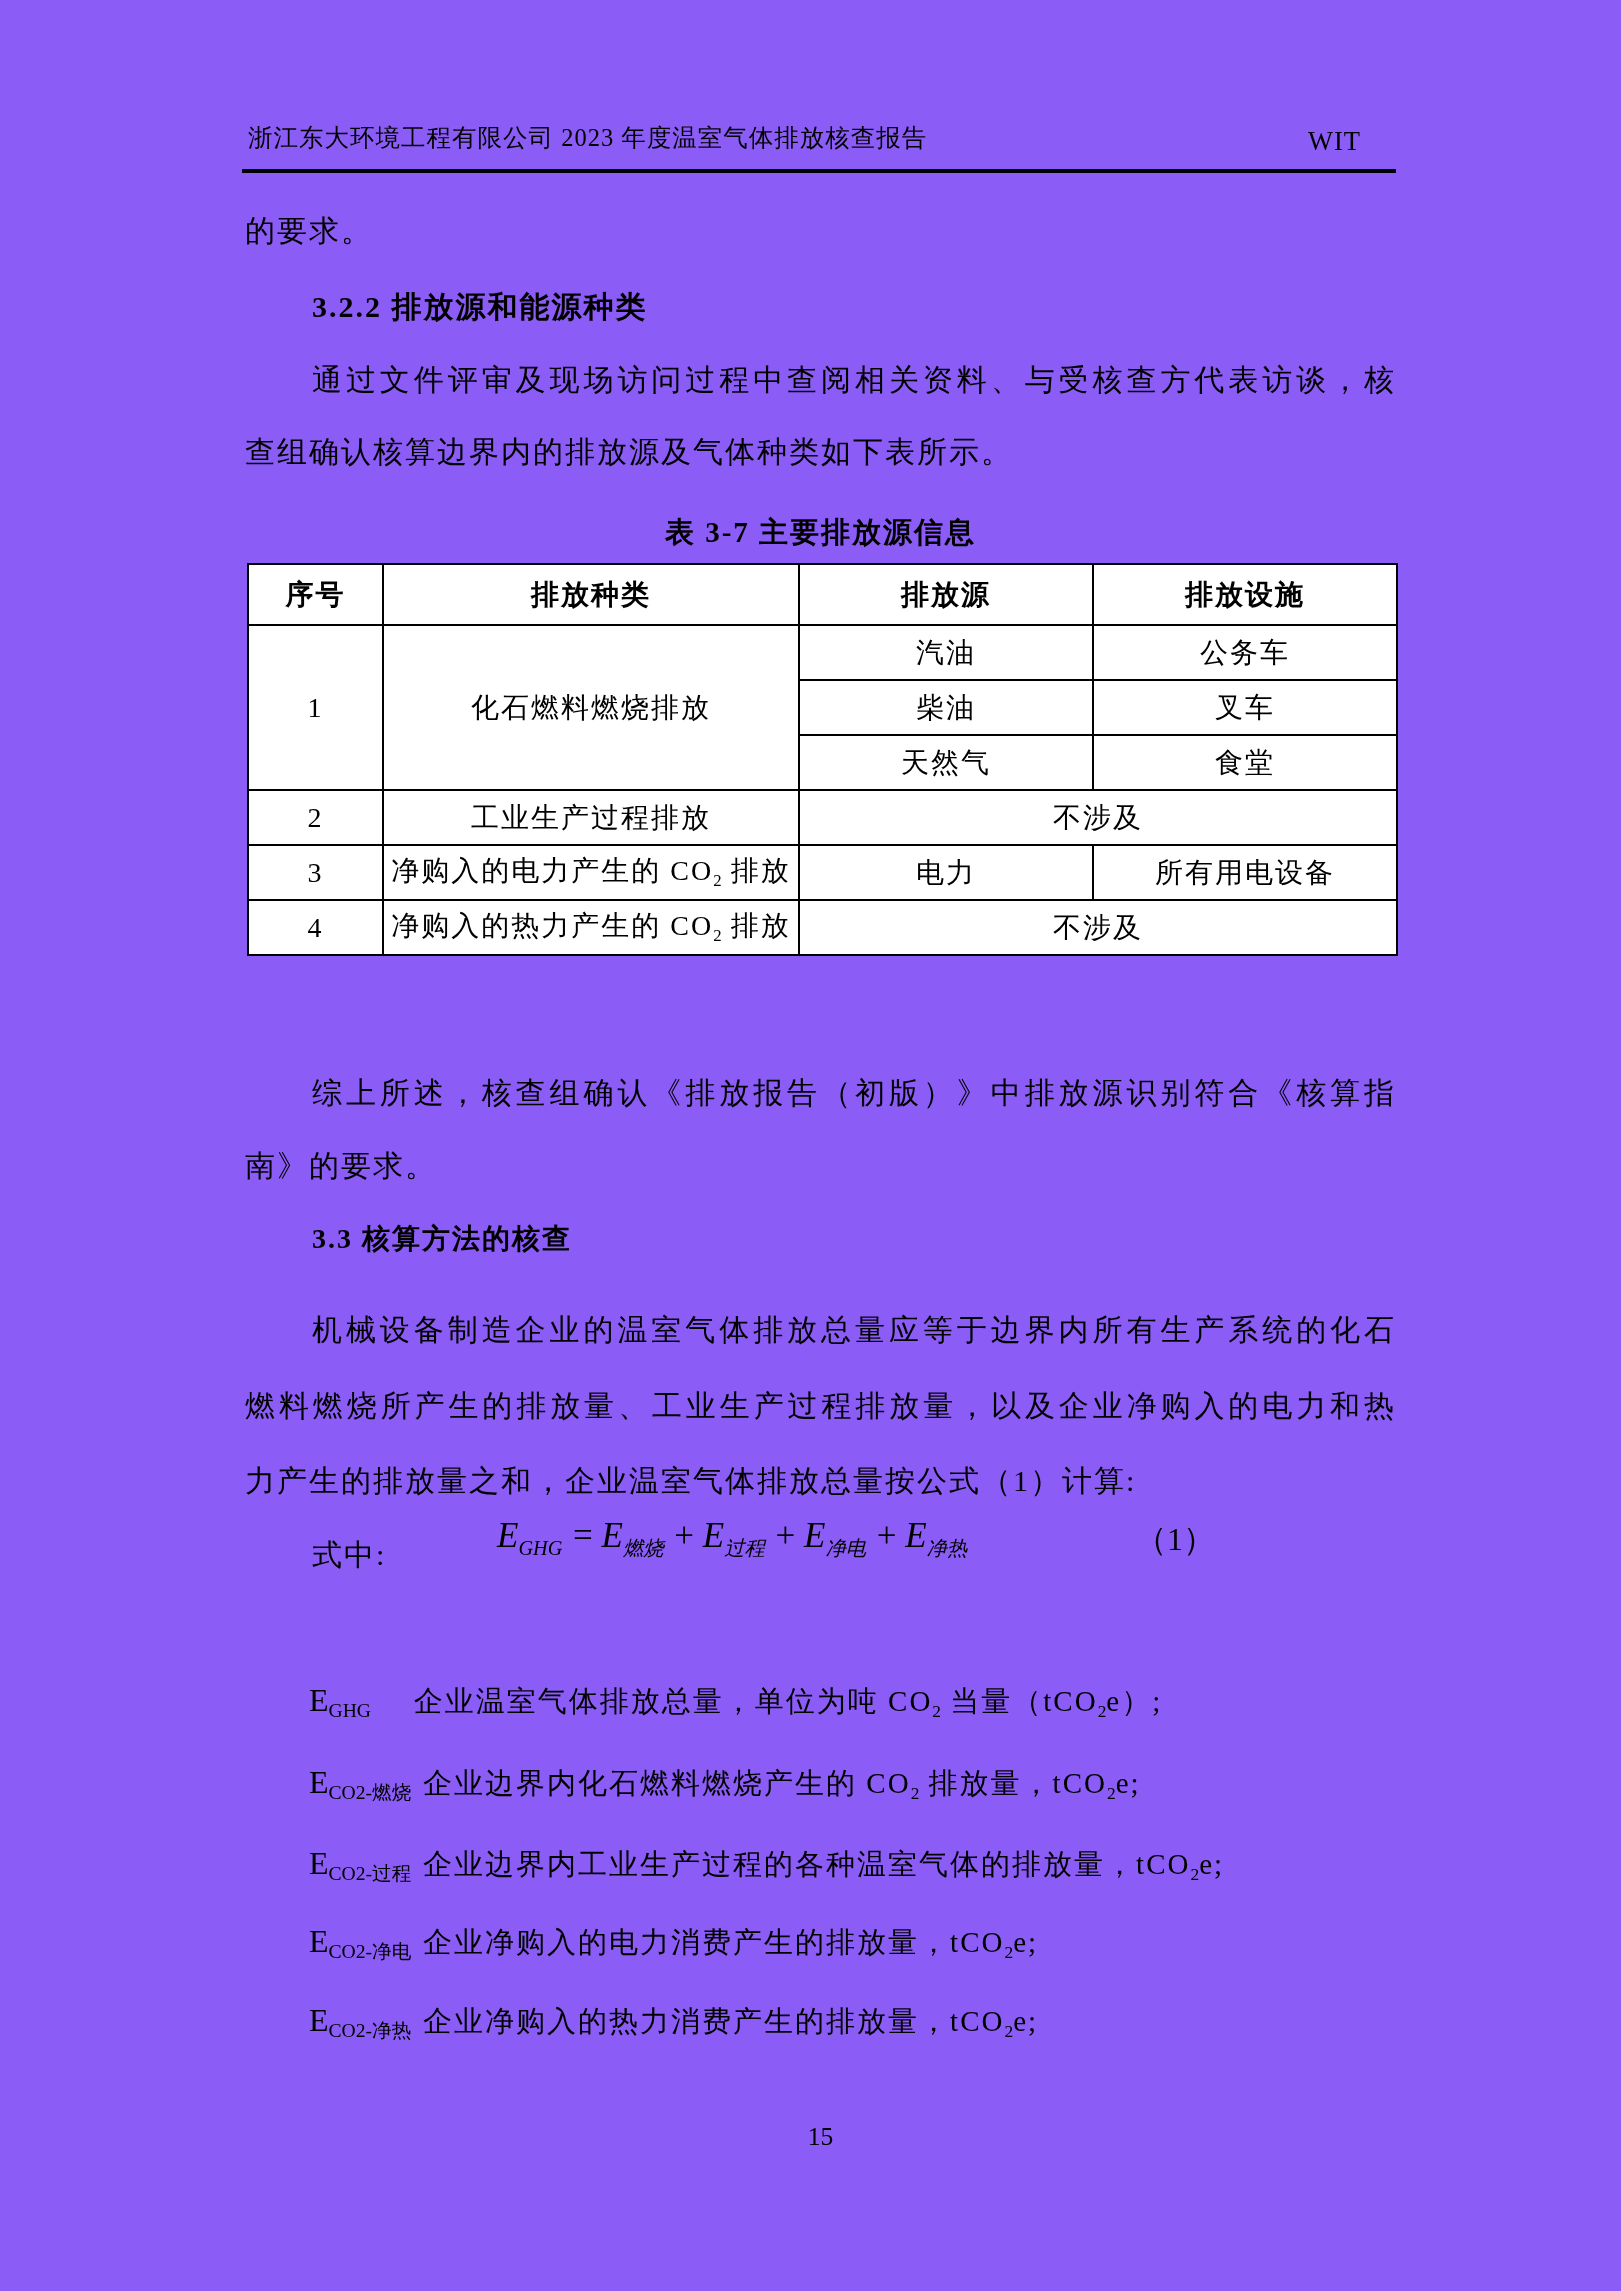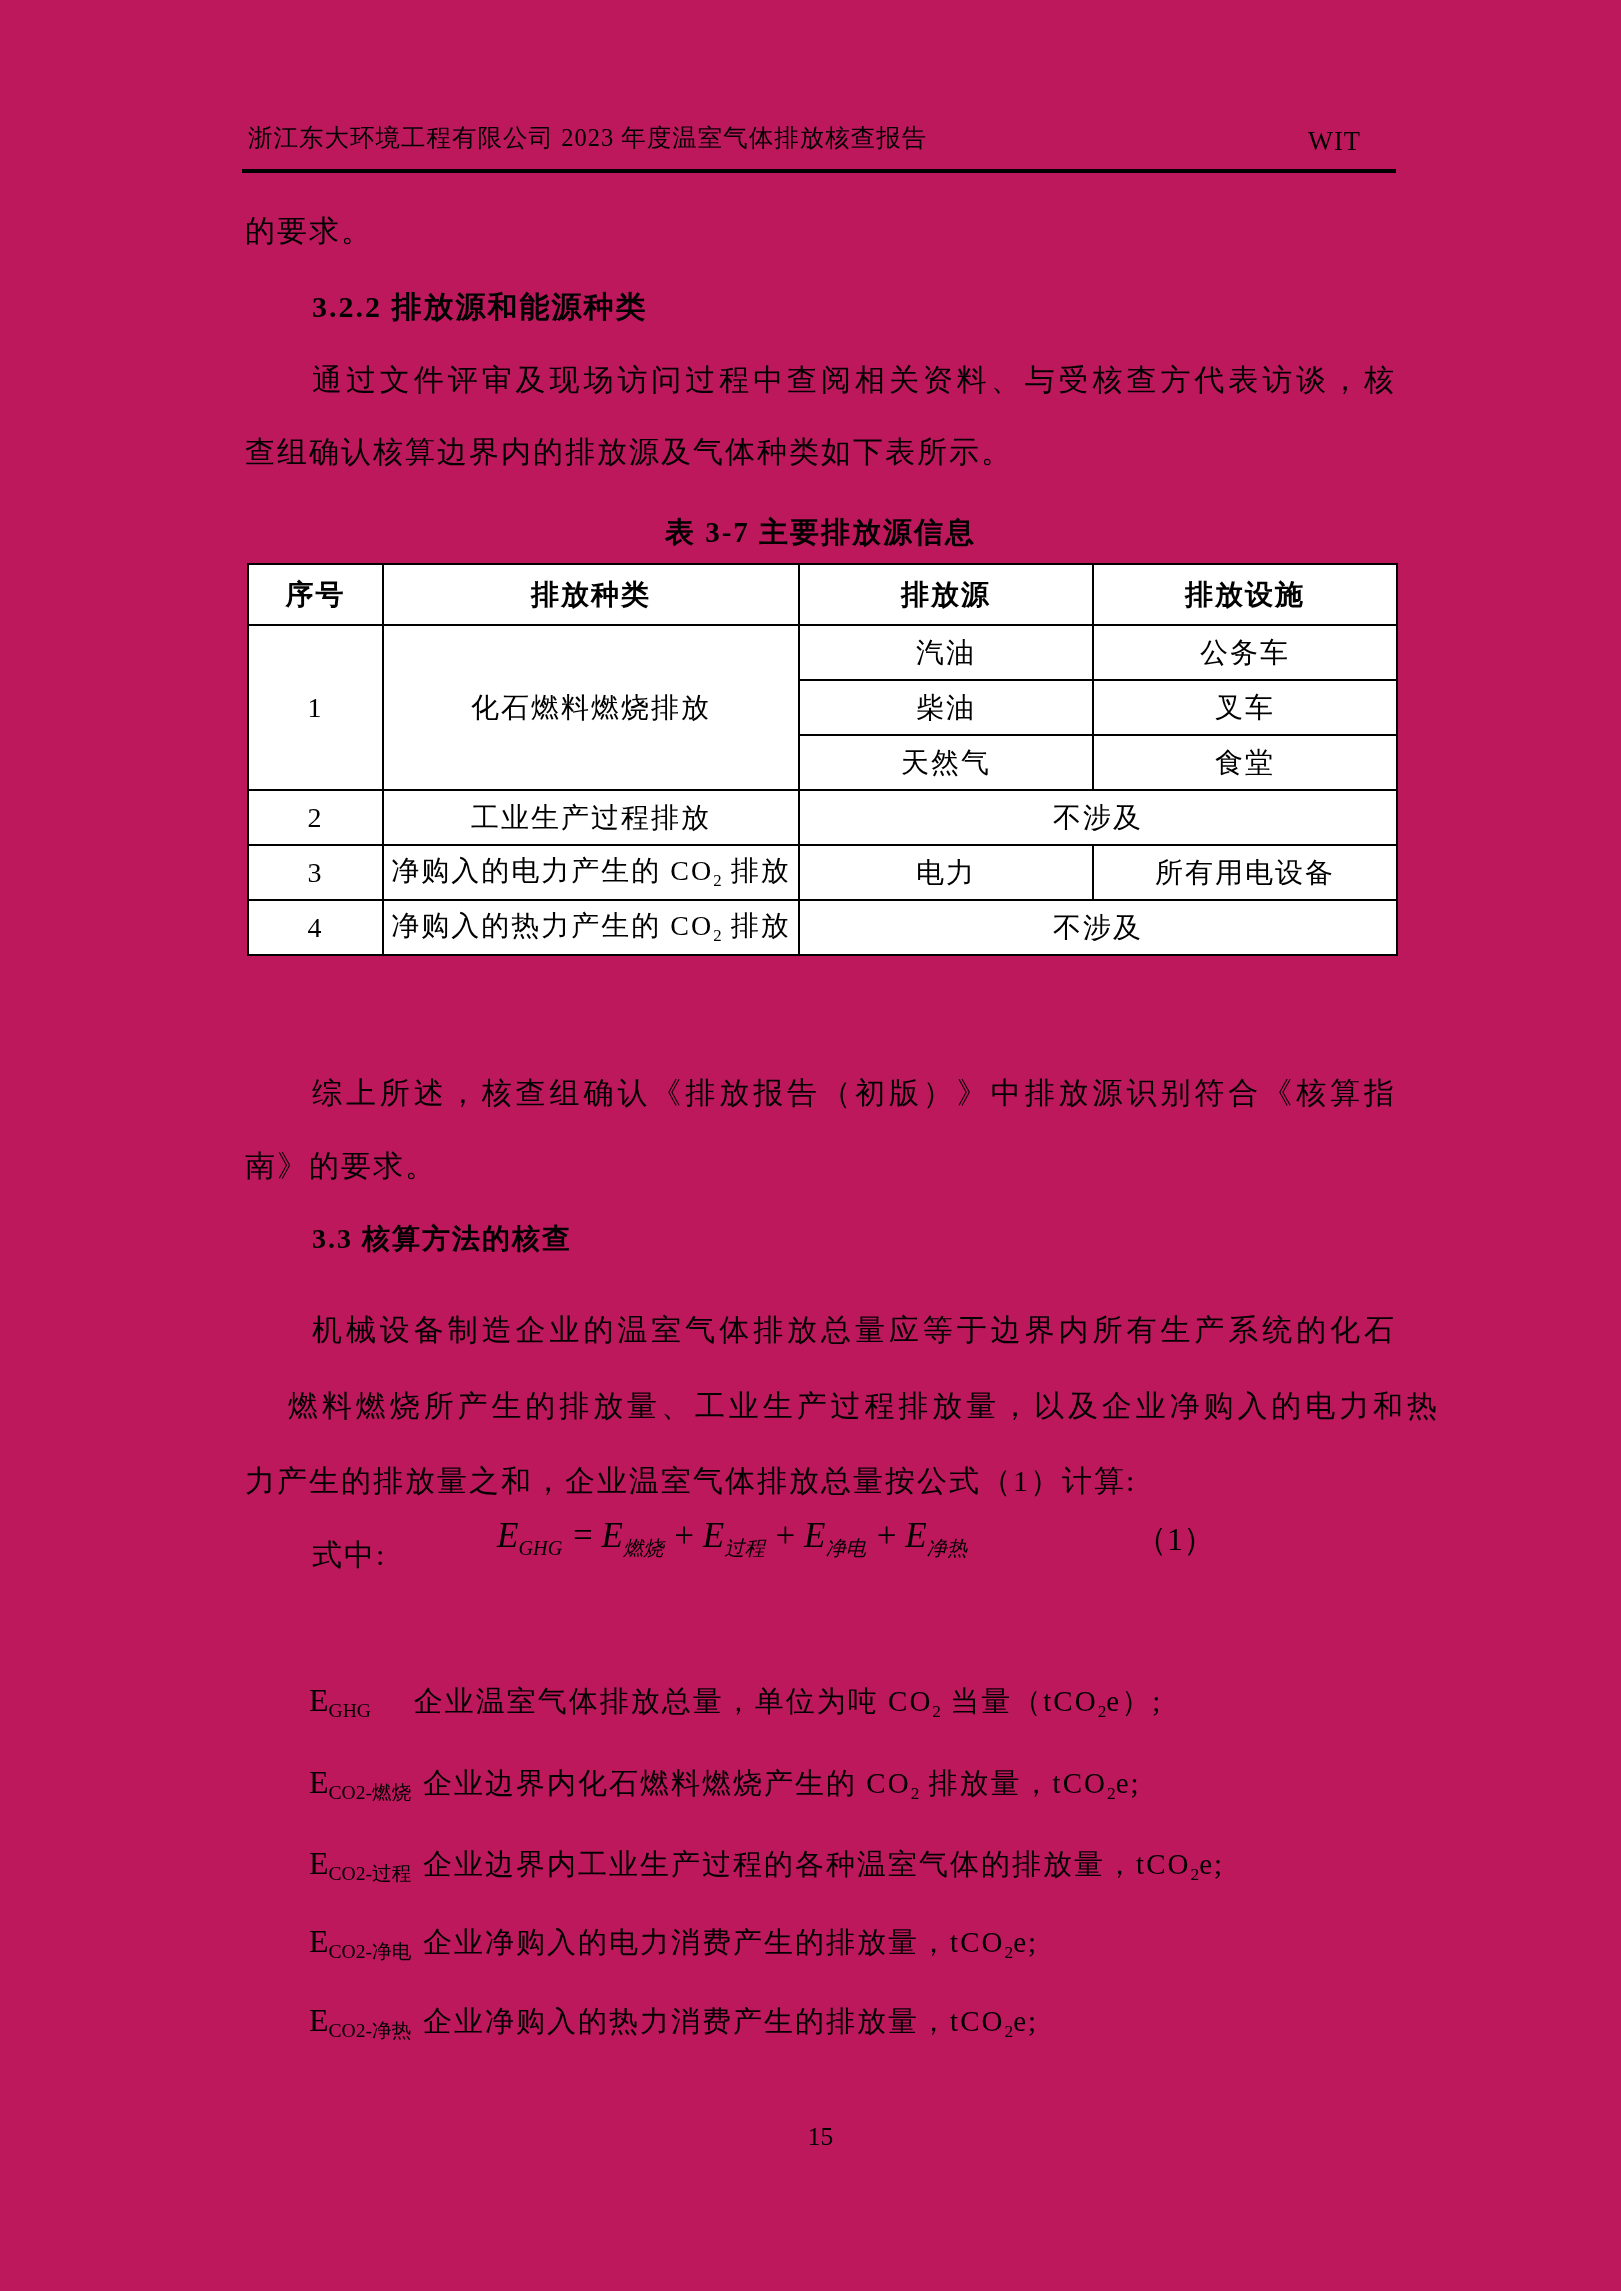--- a/index.html
+++ b/index.html
@@ -1,19 +1,19 @@
 <!DOCTYPE html>
 <html><head>
 <meta charset="utf-8">
 <style>
   html,body{margin:0;padding:0;background:#e8e8e8;}
   .page{
     position:relative;
     width:1621px;height:2292px;
-    background:#be185d;
+    background:#8b5cf6;
     font-family:"Liberation Serif","DejaVu Serif",serif;
     color:#000;
     overflow:hidden;
   }
   .abs{position:absolute;line-height:1.25;}
   .hdr-left{font-size:24.5px;letter-spacing:1px;}
   .hdr-right{font-size:26.5px;letter-spacing:1px;}
   .rule{background:#000;}
   .body-line{font-size:30px;letter-spacing:2px;white-space:nowrap;}
   .jline{
@@ -106,21 +106,21 @@
       </tr>
     </tbody>
       </table>
   </div>
 
   <div class="abs jline" style="left:312px;top:1074px;width:1084px;">综上所述，核查组确认《排放报告（初版）》中排放源识别符合《核算指</div>
   <div class="abs body-line" style="left:245px;top:1147px;">南》的要求。</div>
 
   <div class="abs h33" style="left:312px;top:1221px;">3.3 核算方法的核查</div>
   <div class="abs jline" style="left:312px;top:1311px;width:1084px;">机械设备制造企业的温室气体排放总量应等于边界内所有生产系统的化石</div>
-  <div class="abs jline" style="left:245px;top:1387px;width:1151px;margin-left:43px;">燃料燃烧所产生的排放量、工业生产过程排放量，以及企业净购入的电力和热</div>
+  <div class="abs jline" style="left:245px;top:1387px;width:1151px;">燃料燃烧所产生的排放量、工业生产过程排放量，以及企业净购入的电力和热</div>
   <div class="abs body-line" style="left:245px;top:1462px;">力产生的排放量之和，企业温室气体排放总量按公式（1）计算:</div>
 
   <div class="abs fx" style="left:497px;top:1514px;"><span class="it">E</span><span class="sub it">GHG</span><span> = </span><span class="it">E</span><span class="sub it">燃烧</span><span> + </span><span class="it">E</span><span class="sub it">过程</span><span> + </span><span class="it">E</span><span class="sub it">净电</span><span> + </span><span class="it">E</span><span class="sub it">净热</span></div>
   <div class="abs fnum" style="left:1135px;top:1519px;">（1）</div>
 
   <div class="abs body-line" style="left:312px;top:1536px;">式中:</div>
 
   <div class="abs defline" style="left:309px;top:1680px;">
     <span class="eterm"><span>E</span><span class="sub">GHG</span></span><span class="edesc"><span>　企业温室气体排放总量，单位为吨 CO</span><span class="sub">2</span><span> 当量（tCO</span><span class="sub">2</span><span>e）;</span></span>
   </div>

